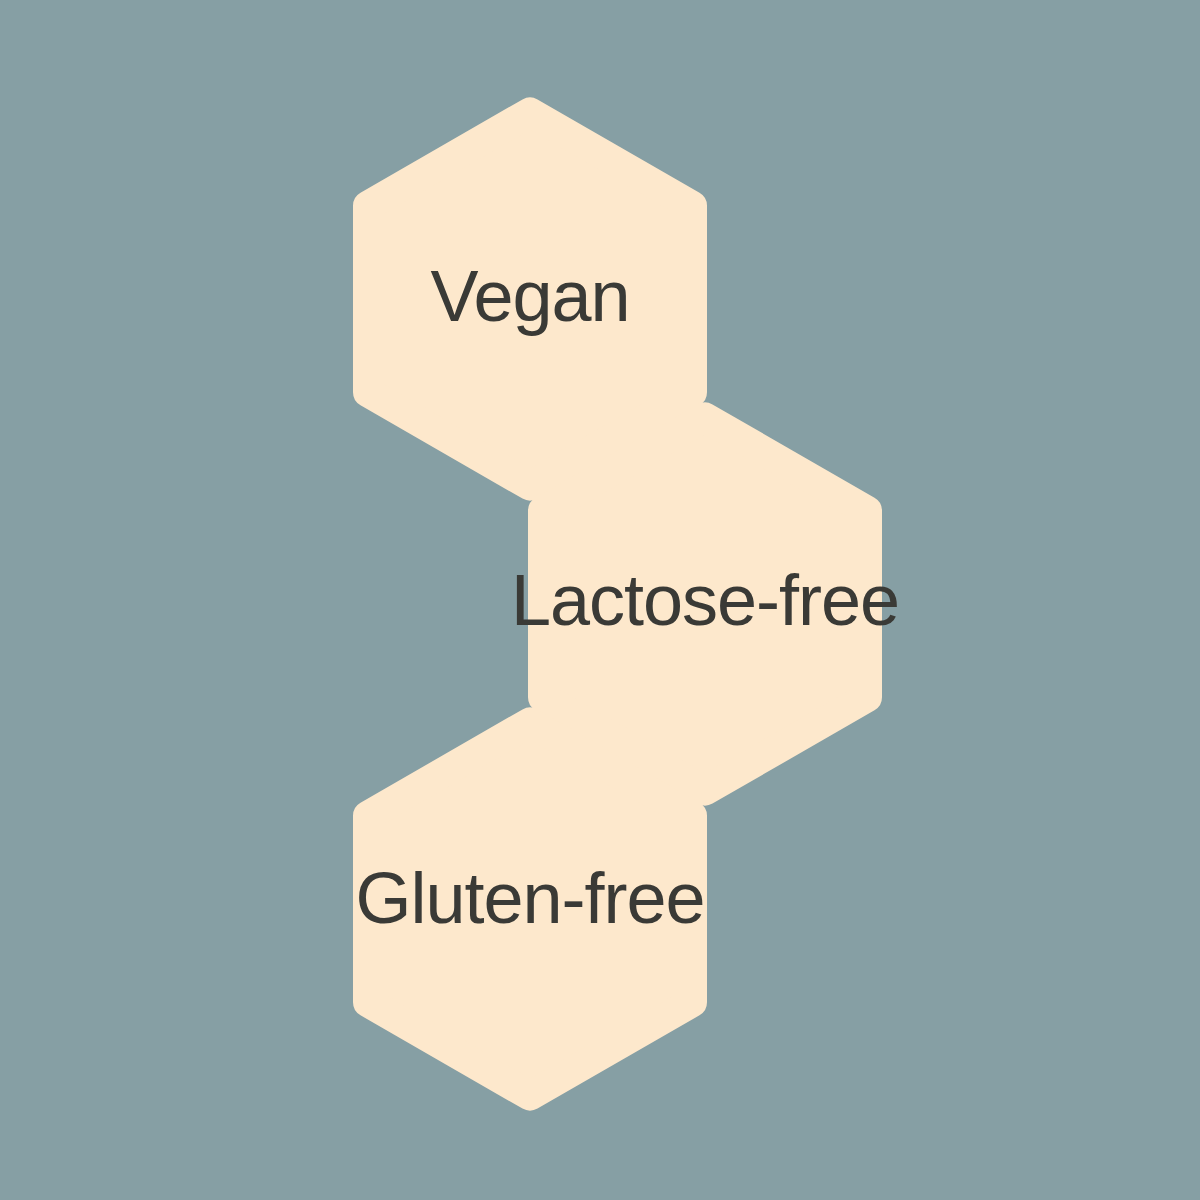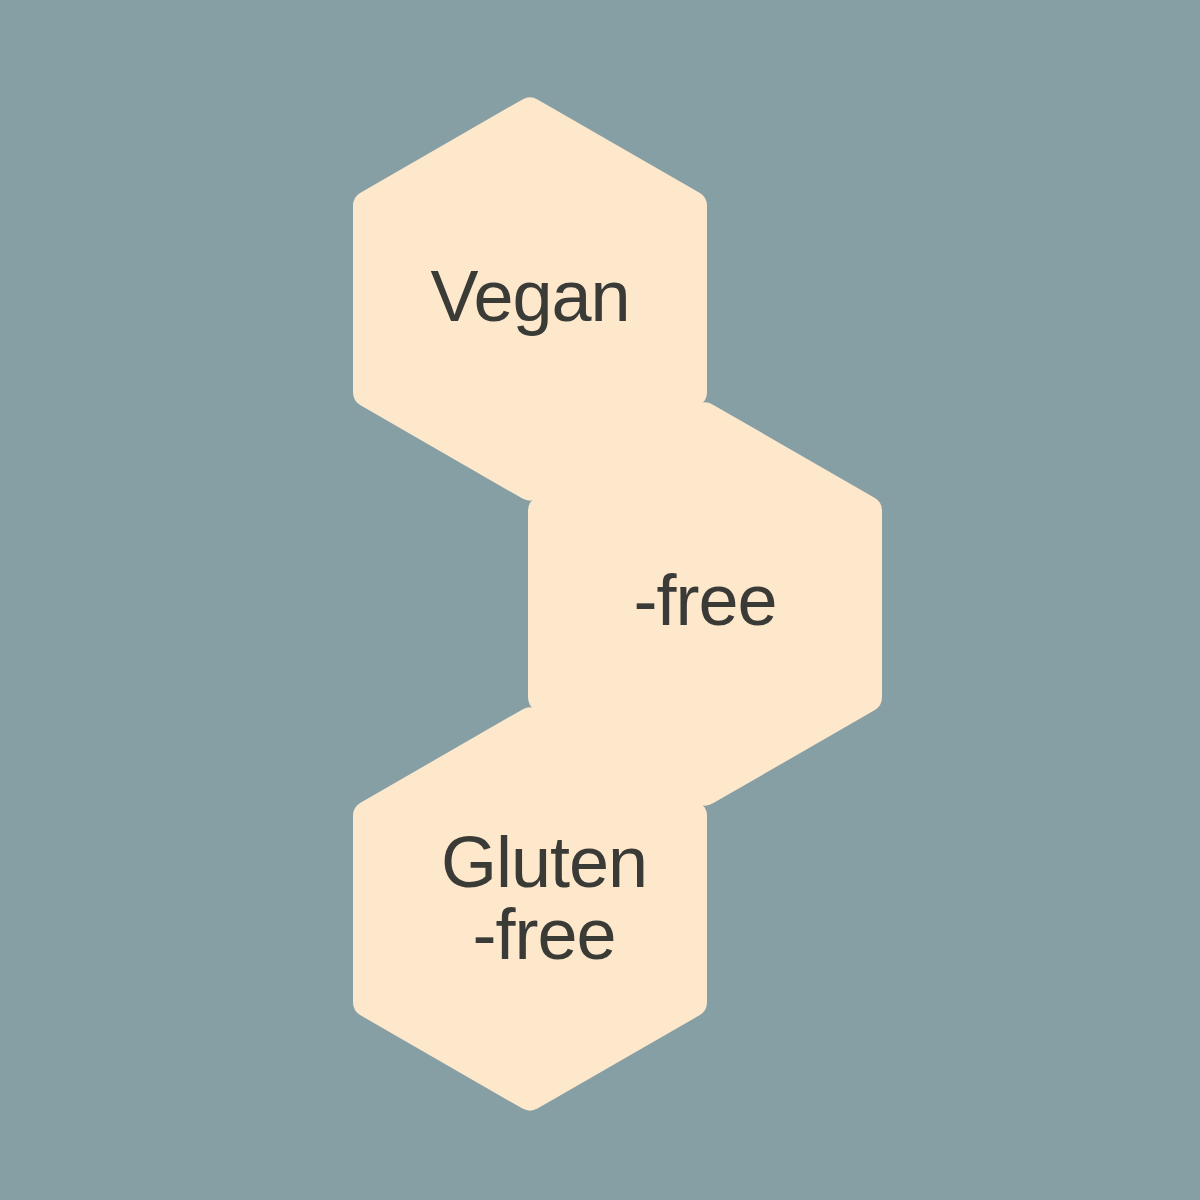--- a/index.html
+++ b/index.html
@@ -29,54 +29,55 @@
     fill: var(--hex-color);
     stroke: var(--hex-color);
     stroke-width: 30;
     stroke-linejoin: round;
   }
   .badge-label {
     position: absolute;
     width: 400px;
     height: 144px;
     display: flex;
-    flex-direction: column;
+    flex-direction: row;
     align-items: center;
     justify-content: center;
     text-align: center;
     color: var(--text-color);
     font-size: 72px;
     line-height: 72px;
     font-weight: 500;
     letter-spacing: -1px;
   }
   .badge-label .line { white-space: nowrap; }
   .badge-1 { left: 330px; top: 224px; }
   .badge-2 { left: 505px; top: 528px; }
-  .badge-3 { left: 344px; top: 826px; }
+  .badge-3 { left: 330px; top: 826px; }
 </style>
 </head>
 <body>
 
 <div class="canvas">
 
   <svg class="hex-svg" width="1200" height="1200" viewBox="0 0 1200 1200" aria-hidden="true">
 
     <path class="hex" d="M 530 112.4 L 692 205.7 L 692 392.3 L 530 485.6 L 368 392.3 L 368 205.7 Z"></path>
 
     <path class="hex" d="M 705 417.4 L 867 510.7 L 867 697.3 L 705 790.6 L 543 697.3 L 543 510.7 Z"></path>
 
     <path class="hex" d="M 530 722.4 L 692 815.7 L 692 1002.3 L 530 1095.6 L 368 1002.3 L 368 815.7 Z"></path>
   </svg>
 
   <div class="badge-label badge-1">
     <span class="line">Vegan</span>
   </div>
 
   <div class="badge-label badge-2">
+    <span class="line">Lactose</span>
     <span class="line">-free</span>
   </div>
 
   <div class="badge-label badge-3">
     <span class="line">Gluten</span>
     <span class="line">-free</span>
   </div>
 
 </div>
 

